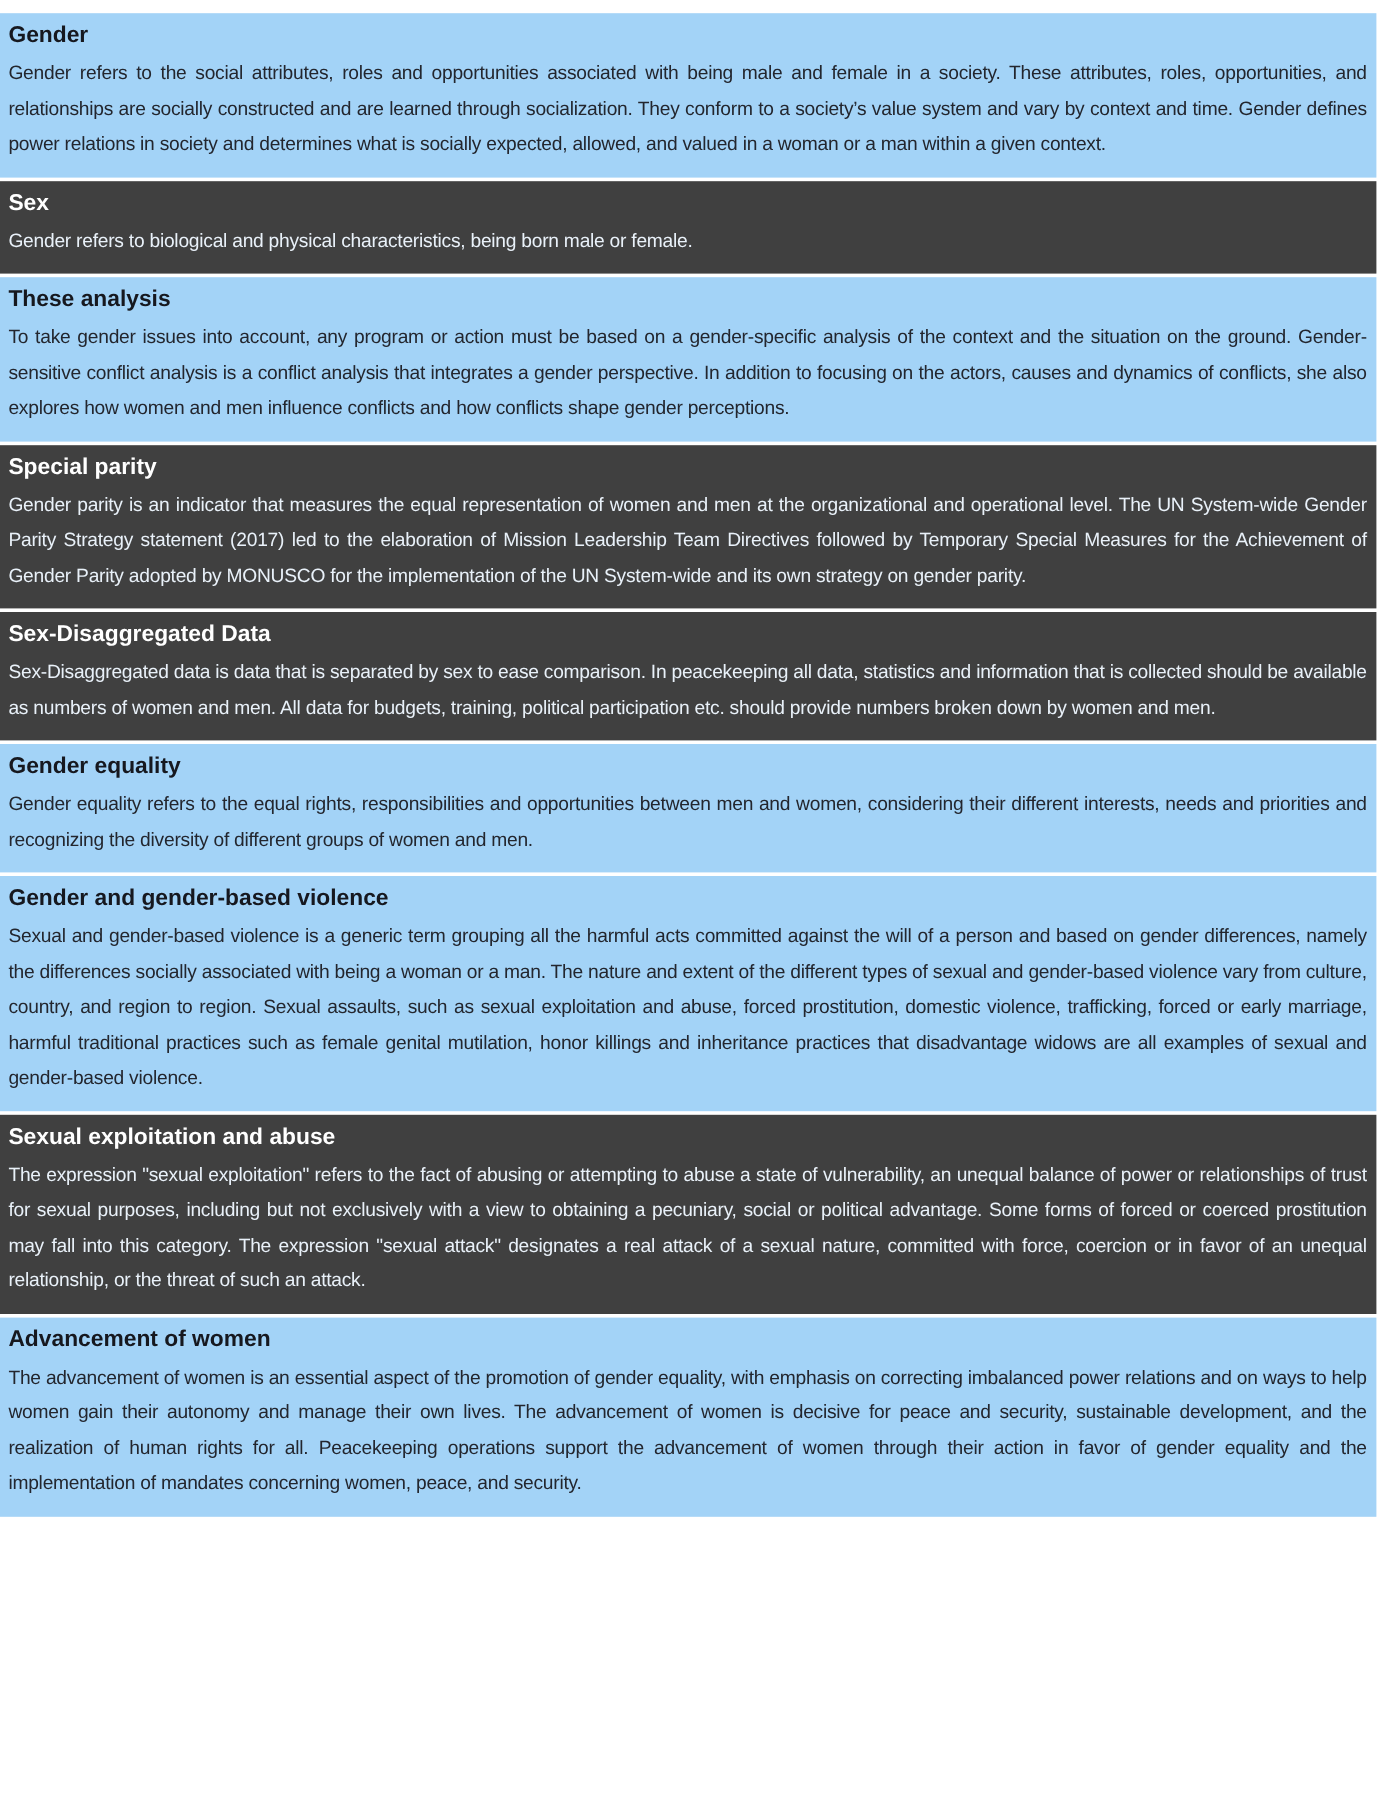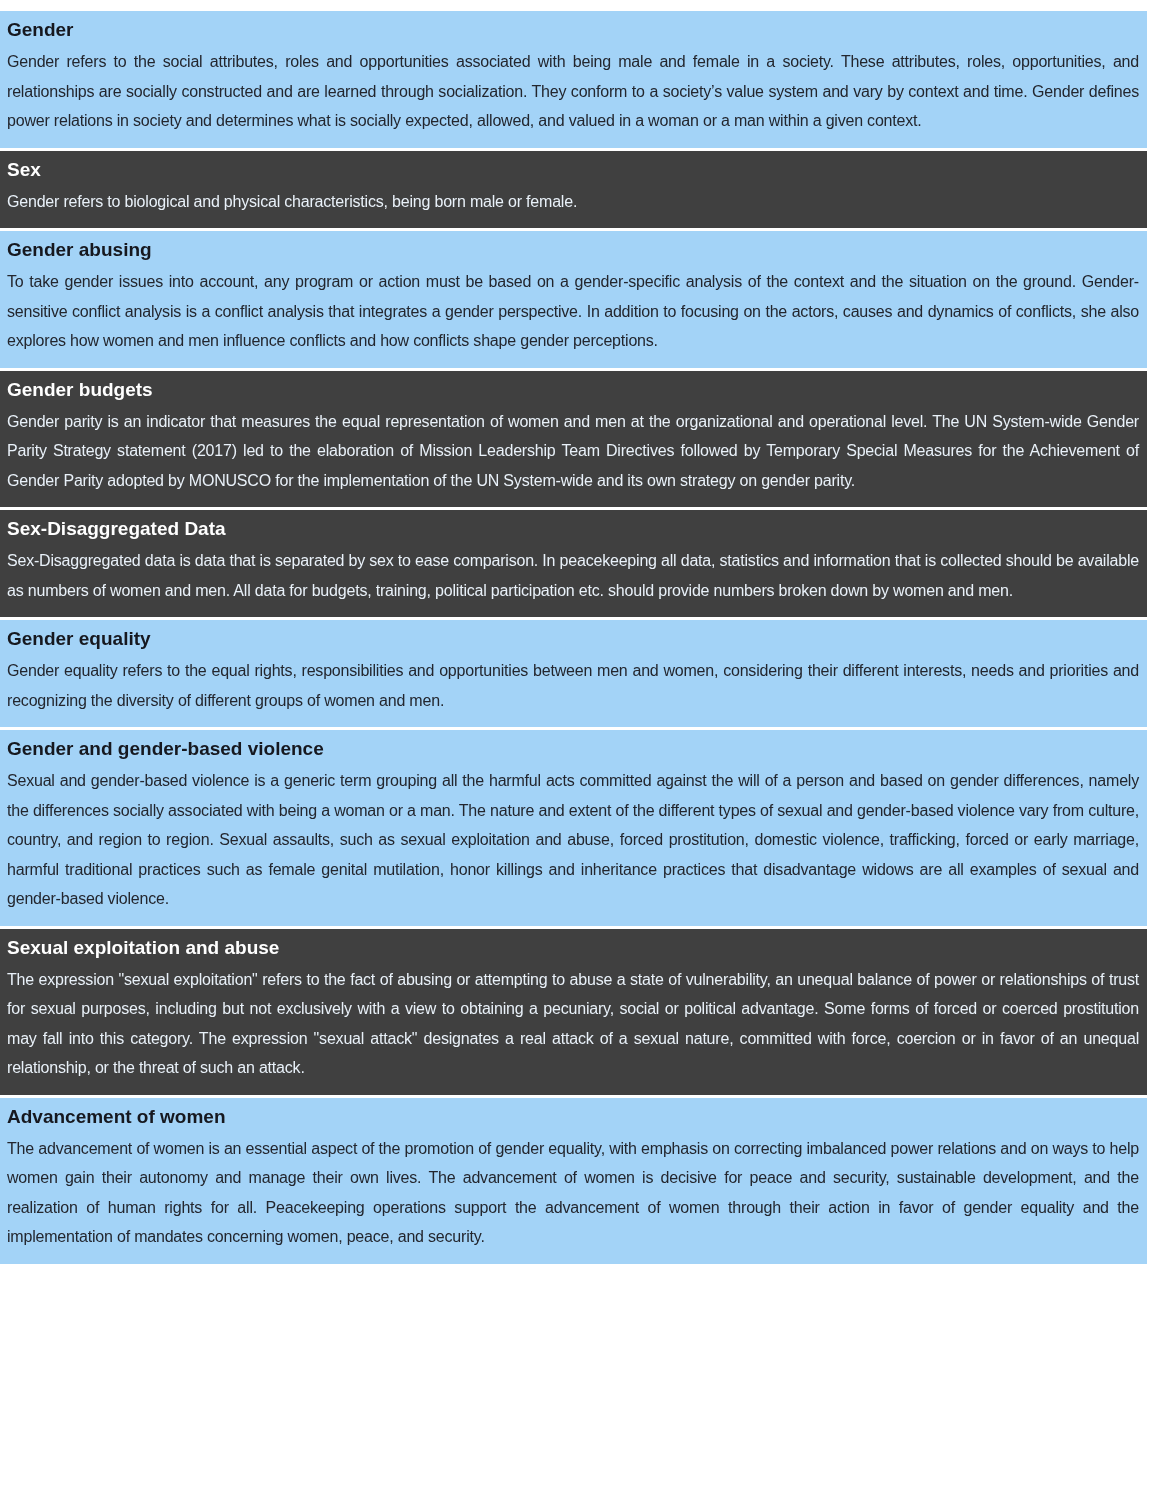--- a/index.html
+++ b/index.html
@@ -59,26 +59,26 @@
     <h3 class="sec-title">Gender</h3>
     <p class="sec-body">Gender refers to the social attributes, roles and opportunities associated with being male and female in a society. These attributes, roles, opportunities, and relationships are socially constructed and are learned through socialization. They conform to a society’s value system and vary by context and time. Gender defines power relations in society and determines what is socially expected, allowed, and valued in a woman or a man within a given context.</p>
   </div>
 
   <div class="section dark">
     <h3 class="sec-title">Sex</h3>
     <p class="sec-body">Gender refers to biological and physical characteristics, being born male or female.</p>
   </div>
 
   <div class="section light">
-    <h3 class="sec-title">Gender abusing</h3>
+    <h3 class="sec-title">These analysis</h3>
     <p class="sec-body">To take gender issues into account, any program or action must be based on a gender-specific analysis of the context and the situation on the ground. Gender-sensitive conflict analysis is a conflict analysis that integrates a gender perspective. In addition to focusing on the actors, causes and dynamics of conflicts, she also explores how women and men influence conflicts and how conflicts shape gender perceptions.</p>
   </div>
 
   <div class="section dark">
-    <h3 class="sec-title">Gender budgets</h3>
+    <h3 class="sec-title">Special parity</h3>
     <p class="sec-body">Gender parity is an indicator that measures the equal representation of women and men at the organizational and operational level. The UN System-wide Gender Parity Strategy statement (2017) led to the elaboration of Mission Leadership Team Directives followed by Temporary Special Measures for the Achievement of Gender Parity adopted by MONUSCO for the implementation of the UN System-wide and its own strategy on gender parity.</p>
   </div>
 
   <div class="section dark">
     <h3 class="sec-title">Sex-Disaggregated Data</h3>
     <p class="sec-body">Sex-Disaggregated data is data that is separated by sex to ease comparison. In peacekeeping all data, statistics and information that is collected should be available as numbers of women and men. All data for budgets, training, political participation etc. should provide numbers broken down by women and men.</p>
   </div>
 
   <div class="section light">
     <h3 class="sec-title">Gender equality</h3>

